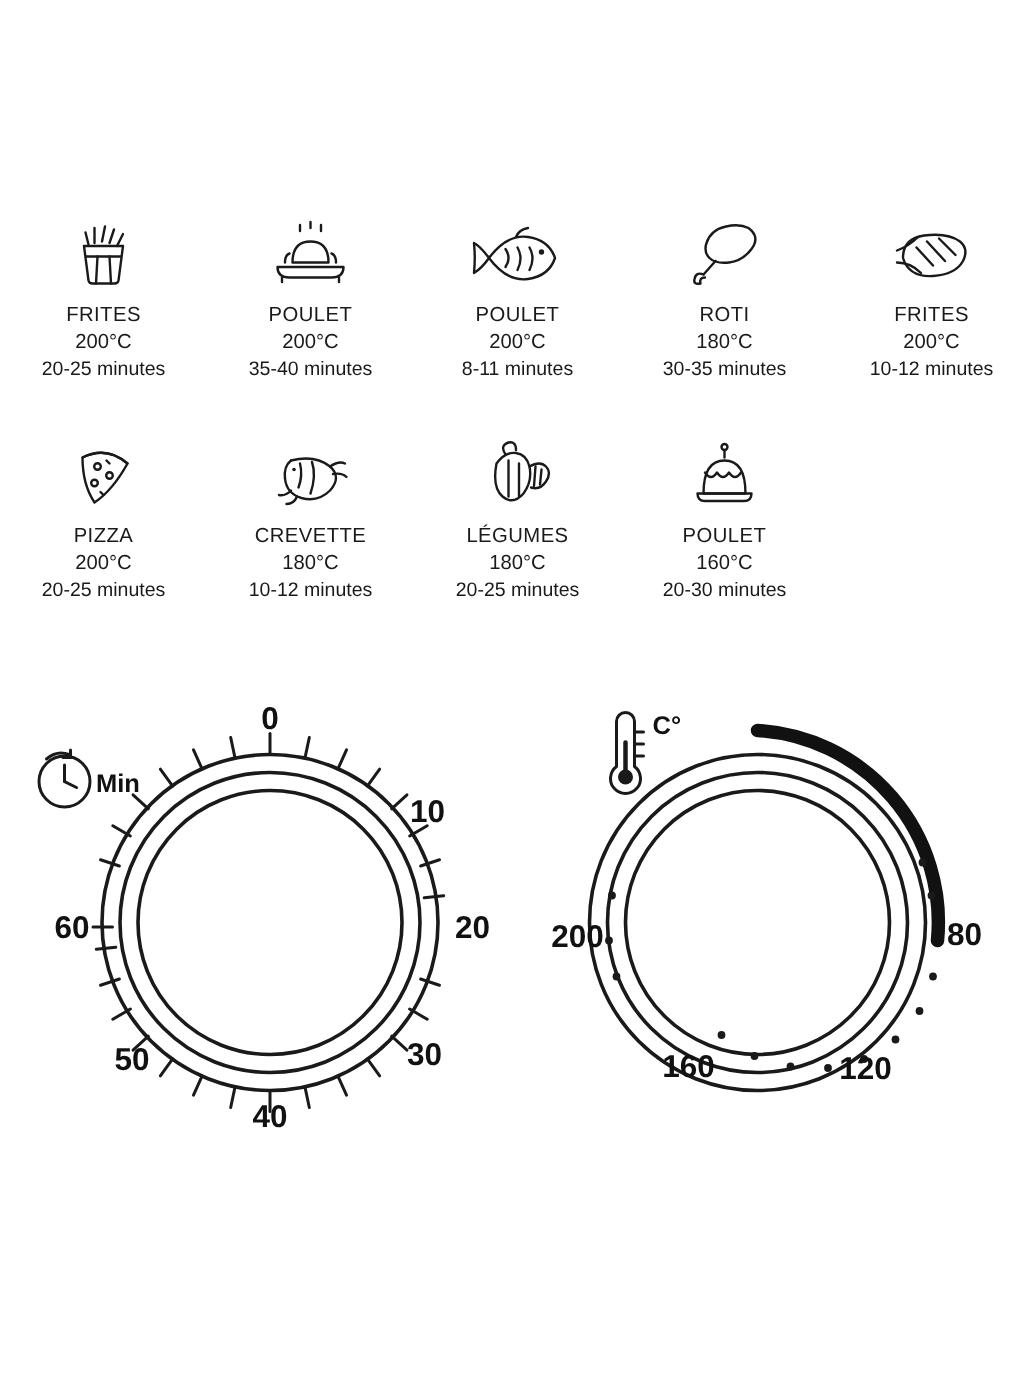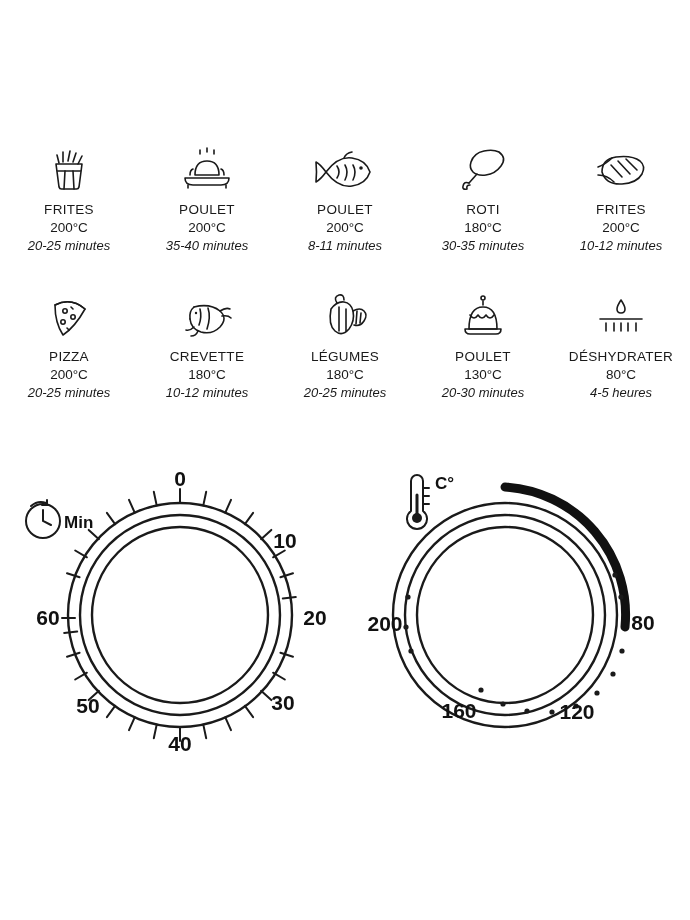--- a/index.html
+++ b/index.html
@@ -53,21 +53,20 @@
   }
   .preset-temp {
     font-size: 13.5px;
     margin-top: 3px;
     text-align: left;
   }
   .preset-time {
     font-size: 13px;
     margin-top: 3px;
     text-align: center;
-    font-style: italic;
   }
 
   
   .dials {
     position: absolute;
     top: 455px;
     left: 0;
     width: 690px;
     height: 330px;
   }
@@ -221,36 +220,24 @@
       <div class="preset-icon">
         <svg width="56" height="52" viewBox="0 0 56 52" fill="none" stroke="#1a1a1a" stroke-width="1.6" stroke-linecap="round" stroke-linejoin="round">
           <circle cx="28" cy="9" r="2"></circle>
           <path d="M28 12 L28 16"></path>
           <path d="M14 40 Q14 18 28 18 Q42 18 42 40 Z"></path>
           <path d="M15 26 Q19 32 23 26 Q27 32 31 26 Q35 32 39 26"></path>
           <path d="M10 40 L46 40 Q46 45 41 45 L15 45 Q10 45 10 40 Z"></path>
         </svg>
       </div>
       <div class="preset-name">POULET</div>
-      <div class="preset-temp">130°C</div>
+      <div class="preset-temp">160°C</div>
       <div class="preset-time">20-30 minutes</div>
     </div>
 
-    <div class="preset">
-      <div class="preset-icon">
-        <svg width="62" height="52" viewBox="0 0 62 52" fill="none" stroke="#1a1a1a" stroke-width="1.6" stroke-linecap="round" stroke-linejoin="round">
-          <path d="M31 11 Q35 17 35 20 Q35 24 31 24 Q27 24 27 20 Q27 17 31 11 Z"></path>
-          <path d="M10 30 L52 30"></path>
-          <path d="M16 34 L16 42 M24 34 L24 42 M31 34 L31 42 M38 34 L38 42 M46 34 L46 42"></path>
-        </svg>
-      </div>
-      <div class="preset-name">DÉSHYDRATER</div>
-      <div class="preset-temp">80°C</div>
-      <div class="preset-time">4-5 heures</div>
-    </div>
 
   </div>
 
   <div class="dials">
 
     <div class="dial dial-timer">
       <svg width="345" height="330" viewBox="0 0 345 330">
 
         <circle cx="180" cy="160" r="112" fill="none" stroke="#1a1a1a" stroke-width="2.4"></circle>
         <circle cx="180" cy="160" r="100" fill="none" stroke="#1a1a1a" stroke-width="2.4"></circle>

